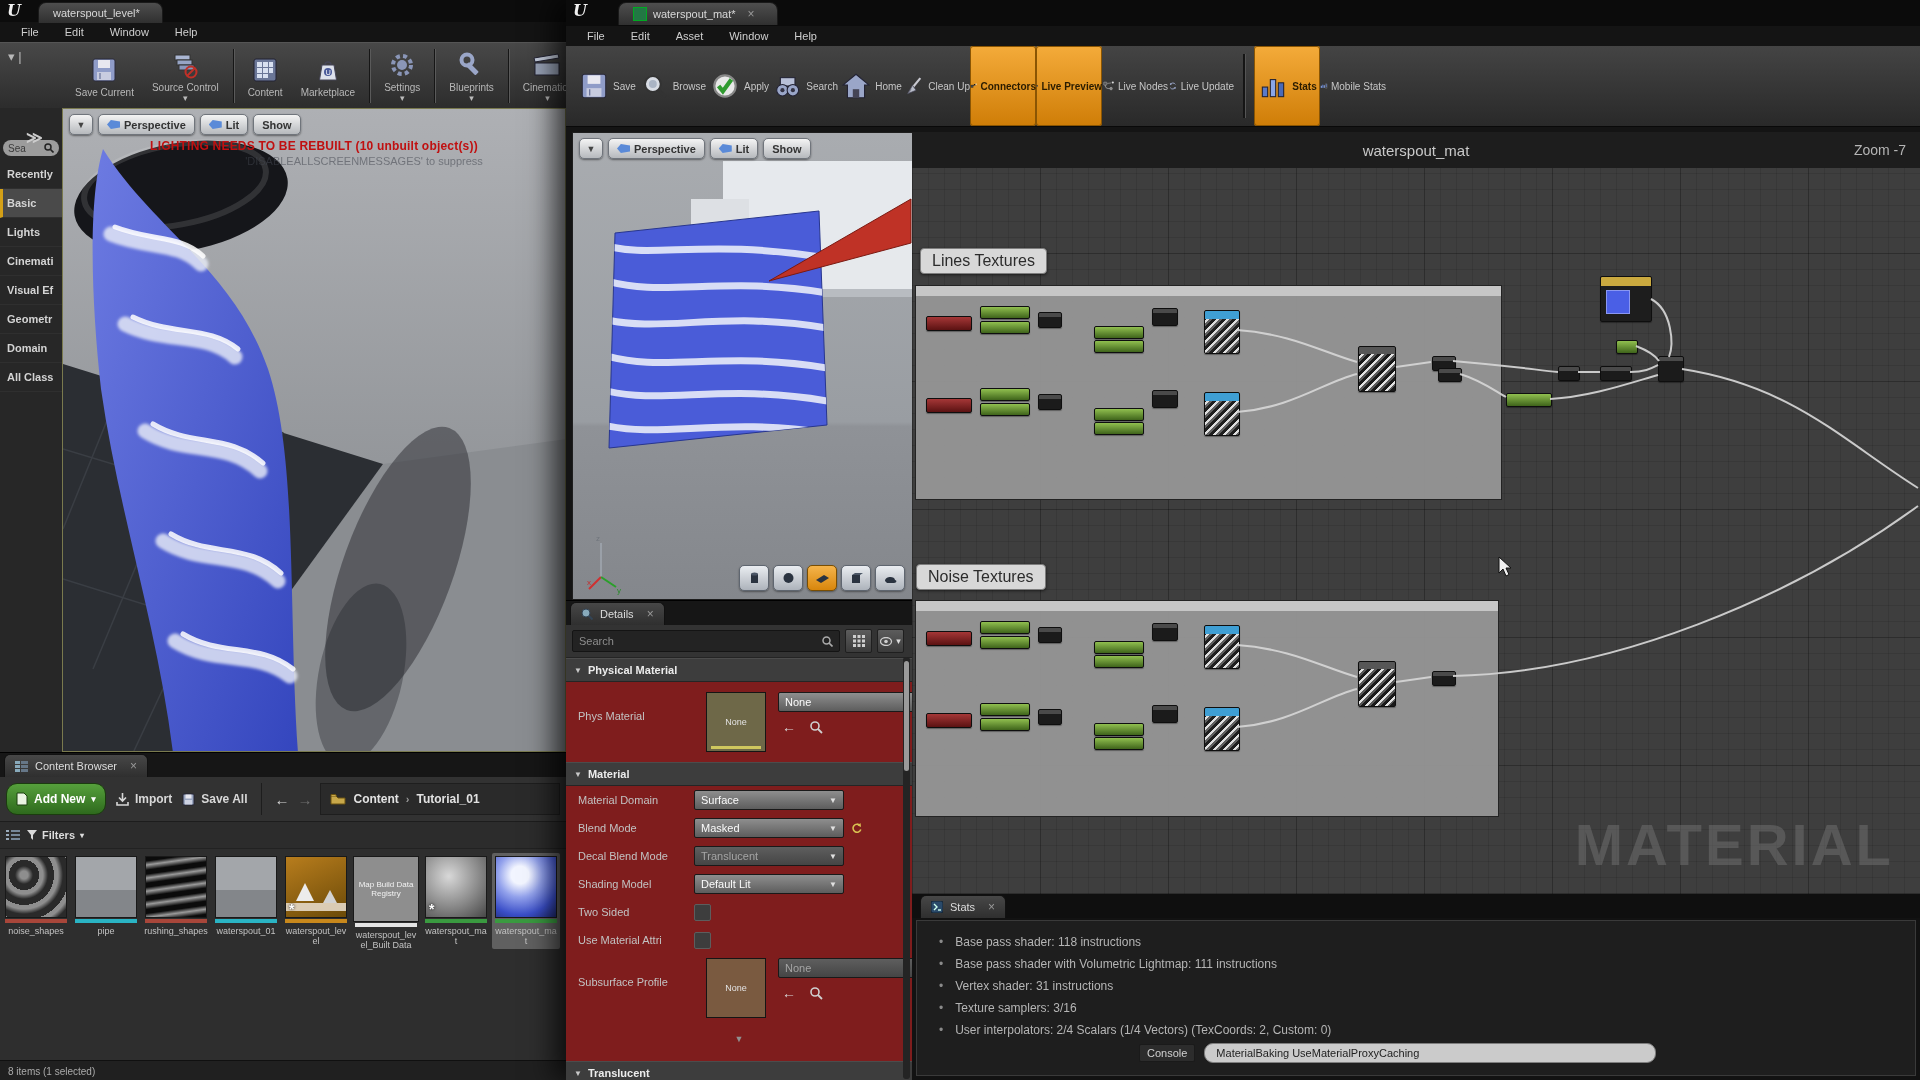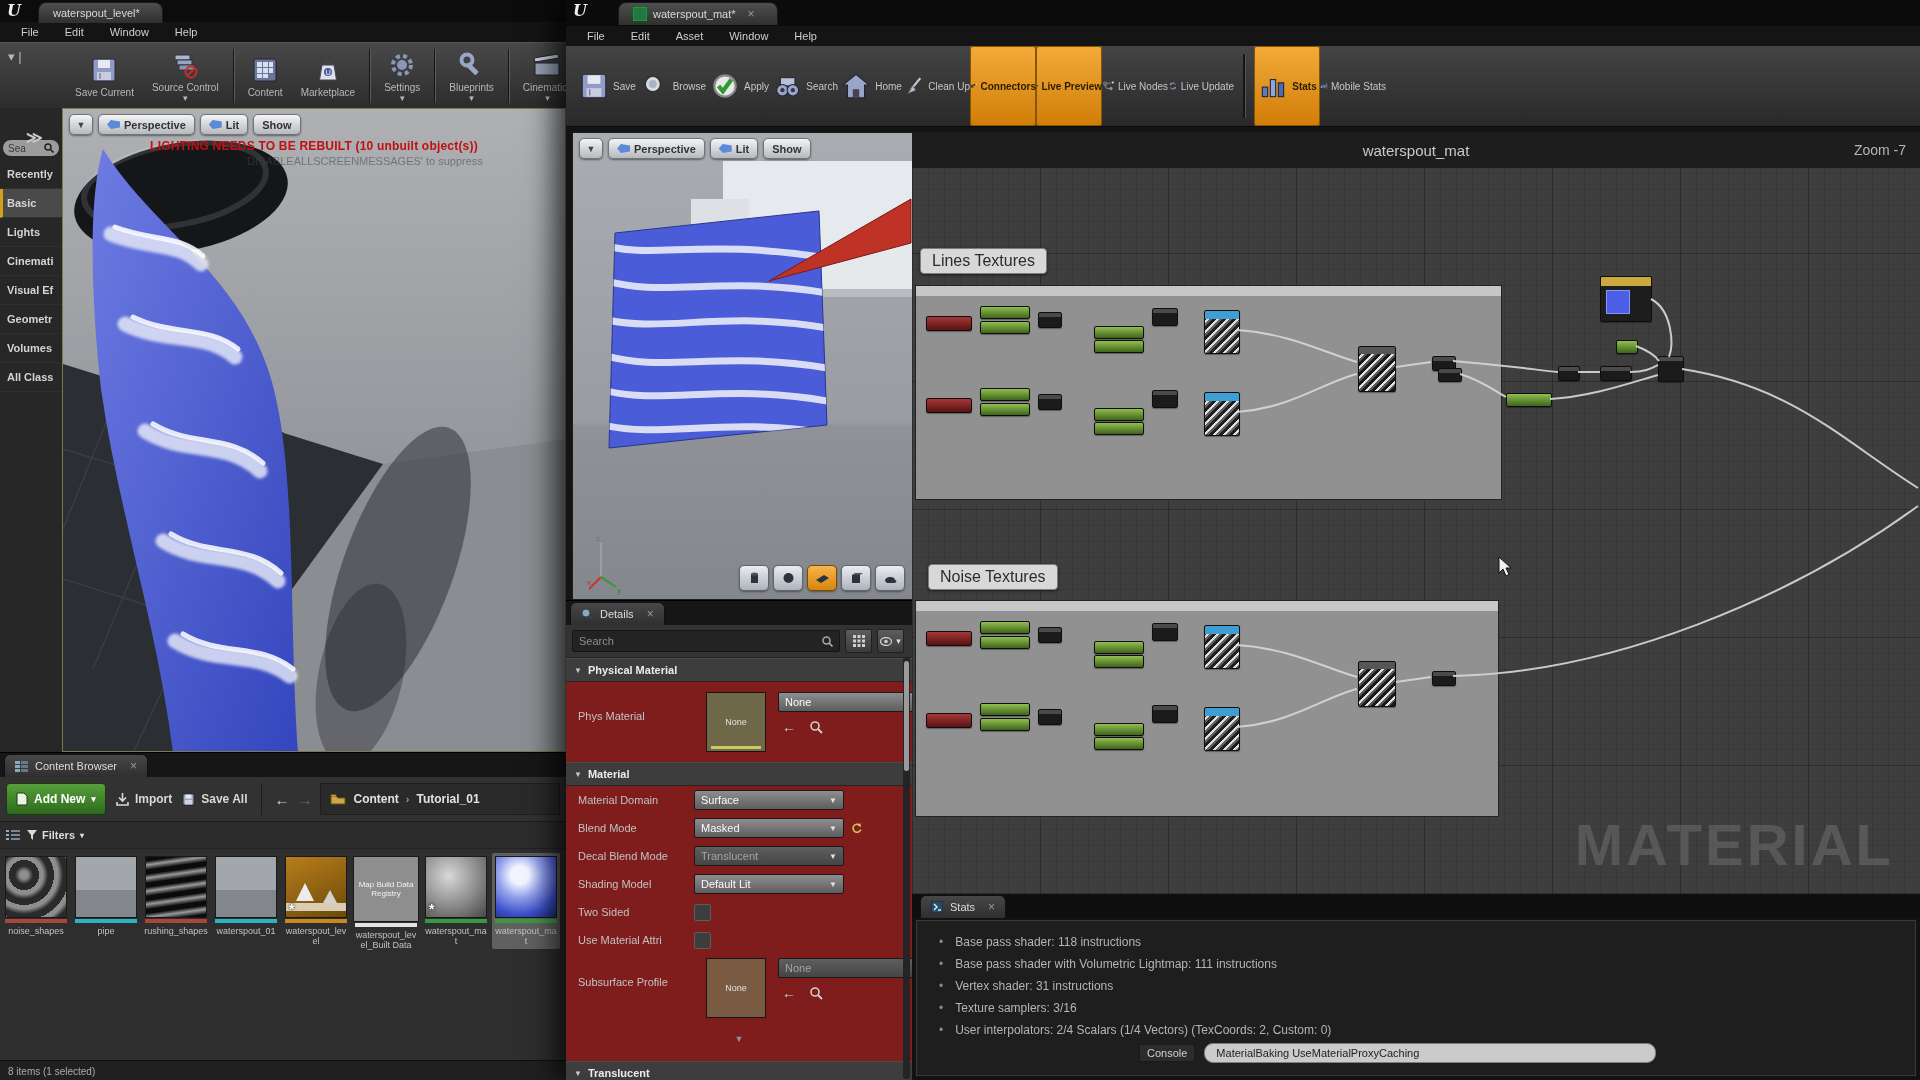--- a/index.html
+++ b/index.html
@@ -50,21 +50,21 @@
               color:#c01010;z-index:4;letter-spacing:.2px}
   .vp-warning-sub{position:absolute;top:46px;left:60px;right:-40px;text-align:center;font-size:11px;
               color:rgba(66,70,78,.55);z-index:4}
 
   
   #content-browser{position:absolute;left:0;top:752px;width:566px;height:328px;background:#272727;border-top:1px solid #000}
   .panel-tabrow{height:24px;background:#161616;display:flex;align-items:flex-end}
   .panel-tab{height:22px;margin-left:4px;background:linear-gradient(#474747,#2f2f2f);border-radius:6px 6px 0 0;
              display:flex;align-items:center;padding:0 10px;font-size:11px;color:#ddd;gap:7px;border:1px solid #111;border-bottom:none}
   .cb-toolbar{height:44px;background:#323232;display:flex;align-items:center;padding:0 6px;gap:10px;border-bottom:1px solid #1d1d1d}
-  .addnew{height:30px;background:linear-gradient(#56a03c,#2e6a1d);border:1px solid #1b3c0f;border-radius:4px;color:#fff;
+  .addnew{height:30px;background:linear-gradient(#56a03c,#2e6a1d);border:1px solid #1b3c0f;border-radius:11px;color:#fff;
           font-weight:bold;font-size:12px;display:flex;align-items:center;padding:0 9px;gap:6px}
   .cb-btn{display:flex;align-items:center;gap:6px;font-size:12px;font-weight:bold;color:#d8d8d8}
   .cb-nav{display:flex;align-items:center;gap:8px;margin-left:4px;padding-left:12px;border-left:1px solid #1d1d1d;flex:1;min-width:0}
   .nav-arrow{font-size:15px;font-weight:bold}
   .breadcrumb{display:flex;align-items:center;gap:7px;font-size:12px;font-weight:bold;color:#e2e2e2;background:#2a2a2a;
               height:30px;padding:0 9px;border:1px solid #1e1e1e;flex:1;white-space:nowrap;overflow:hidden}
   .crumb-sep{color:#999;font-size:11px}
   .cb-filterrow{height:26px;display:flex;align-items:center;gap:7px;padding:0 6px;background:#2c2c2c;border-bottom:1px solid #222}
   .filters{font-size:11px;font-weight:bold;color:#ddd;display:flex;gap:5px;align-items:center}
   .searchassets{flex:1;height:18px;background:#a9a9a9;border-radius:2px;border:1px solid #555;font-size:11px;color:#333;
@@ -290,21 +290,21 @@
           <line x1="6.5" y1="6.5" x2="9.5" y2="9.5" stroke="#222" stroke-width="1.7"></line>
         </svg>
     </div>
     <div id="pp-items">
         <div class="pp-item">Recently</div>
         <div class="pp-item active">Basic</div>
         <div class="pp-item">Lights</div>
         <div class="pp-item">Cinemati</div>
         <div class="pp-item">Visual Ef</div>
         <div class="pp-item">Geometr</div>
-        <div class="pp-item">Volumes</div>
+        <div class="pp-item">Domain</div>
         <div class="pp-item">All Class</div>
       </div>
   </div>
 
   <div id="main-viewport">
     <svg width="504" height="644" viewBox="0 0 504 644">
       <defs>
         <linearGradient id="sky" x1="0" y1="0" x2="0" y2="1">
           <stop offset="0" stop-color="#aeb0b4"></stop>
             <stop offset="1" stop-color="#8f9296"></stop>
@@ -875,21 +875,21 @@
           <div class="nd green" style="left: 64px; top: 102px; width: 48px; height: 11px;"></div>
           <div class="nd green" style="left: 64px; top: 117px; width: 48px; height: 11px;"></div>
           <div class="nd dark" style="left: 122px; top: 108px; width: 22px; height: 14px;"></div>
           <div class="nd green" style="left: 178px; top: 122px; width: 48px; height: 11px;"></div>
           <div class="nd green" style="left: 178px; top: 136px; width: 48px; height: 11px;"></div>
           <div class="nd dark" style="left: 236px; top: 104px; width: 24px; height: 16px;"></div>
           <div class="nd tex" style="left: 288px; top: 106px; width: 34px; height: 42px;"></div>
           <div class="nd noise" style="left: 442px; top: 60px; width: 36px; height: 44px;"></div>
           <div class="nd dark" style="left: 516px; top: 70px; width: 22px; height: 13px;"></div>
         </div>
-        <div class="gcomment" style="left: 16px; top: 396px;">Noise Textures</div>
+        <div class="gcomment" style="left: 4px; top: 396px;">Noise Textures</div>
         <div class="frame" style="left: 3px; top: 432px; width: 582px; height: 215px;">
           <div class="nd red" style="left: 10px; top: 30px; width: 44px; height: 13px;"></div>
           <div class="nd green" style="left: 64px; top: 20px; width: 48px; height: 11px;"></div>
           <div class="nd green" style="left: 64px; top: 35px; width: 48px; height: 11px;"></div>
           <div class="nd dark" style="left: 122px; top: 26px; width: 22px; height: 14px;"></div>
           <div class="nd green" style="left: 178px; top: 40px; width: 48px; height: 11px;"></div>
           <div class="nd green" style="left: 178px; top: 54px; width: 48px; height: 11px;"></div>
           <div class="nd dark" style="left: 236px; top: 22px; width: 24px; height: 16px;"></div>
           <div class="nd tex" style="left: 288px; top: 24px; width: 34px; height: 42px;"></div>
           <div class="nd red" style="left: 10px; top: 112px; width: 44px; height: 13px;"></div>

